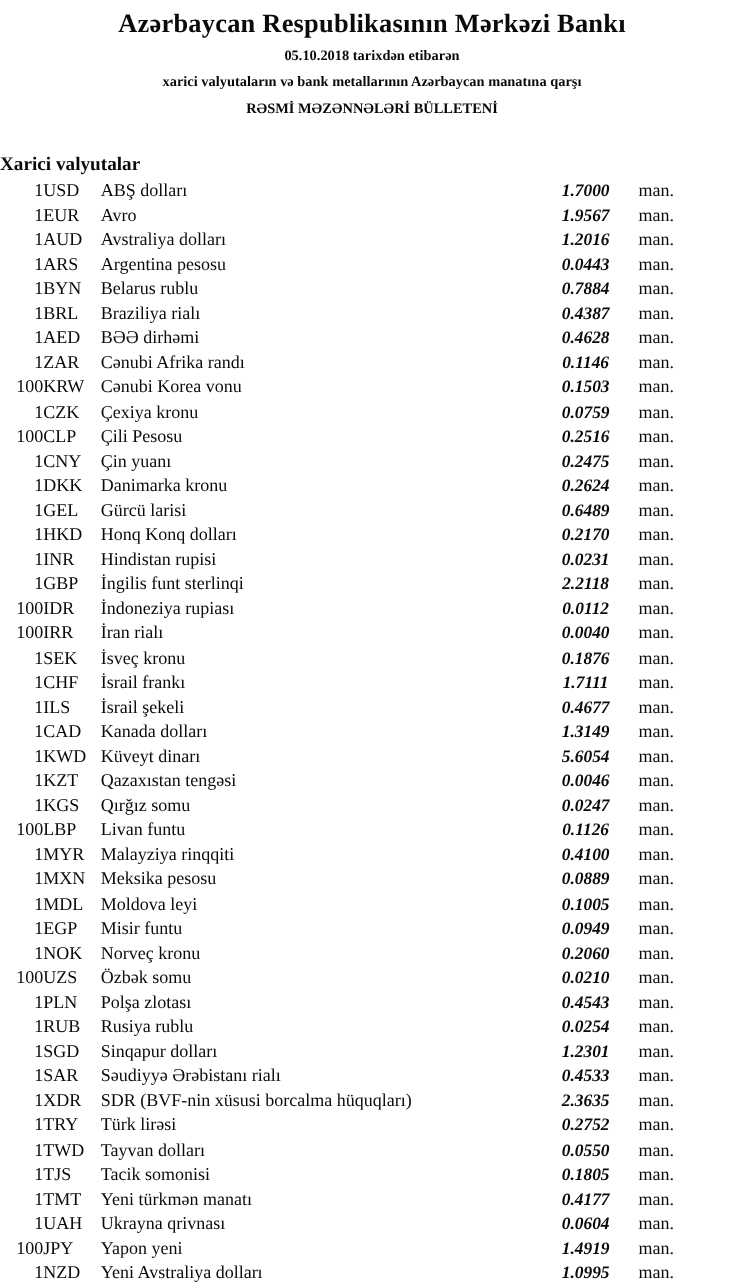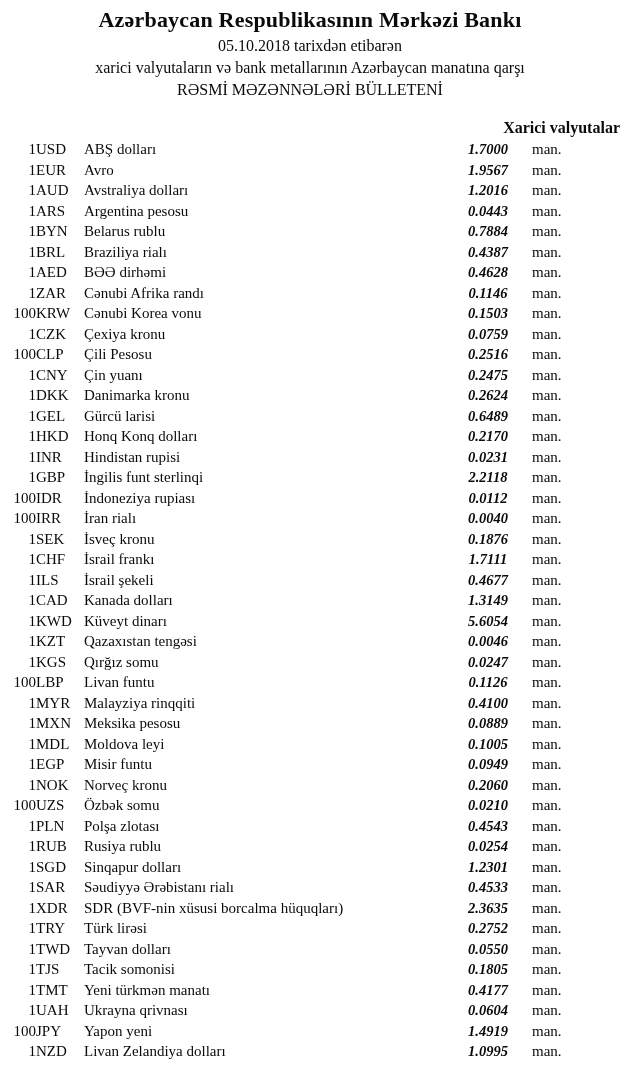--- a/index.html
+++ b/index.html
@@ -14,31 +14,31 @@
   .page { width: 620px; height: 1073px; }
 
   .header { text-align: center; padding-top: 5px; }
   .bank-name {
     font-size: 22px;
     font-weight: bold;
     line-height: 30px;
     letter-spacing: 0.2px;
   }
   .hline {
-    font-size: 16px;
-    font-weight: normal;
+    font-size: 12px;
+    font-weight: bold;
     line-height: 22px;
   }
 
   .section-title {
-    text-align: right;
+    text-align: left;
     font-size: 16px;
     font-weight: bold;
     line-height: 22px;
-    margin-top: 16px;
+    margin-top: 26px;
   }
 
   .rates-table { width: 620px; }
   .row {
     display: grid;
     grid-template-columns: 36px 48px 1fr 88px 88px;
     height: 20.5px;
     line-height: 20.5px;
     font-size: 15px;
     white-space: nowrap;
@@ -372,18 +372,18 @@
       <div class="row">
     <span class="qty">100</span>
     <span class="code">JPY</span>
     <span class="cname">Yapon yeni</span>
     <span class="rate">1.4919</span>
     <span class="unit">man.</span>
   </div>
       <div class="row">
     <span class="qty">1</span>
     <span class="code">NZD</span>
-    <span class="cname">Livan Zelandiya dolları</span>
+    <span class="cname">Yeni Avstraliya dolları</span>
     <span class="rate">1.0995</span>
     <span class="unit">man.</span>
   </div>
     </div>
 </div>
 
 </body></html>

